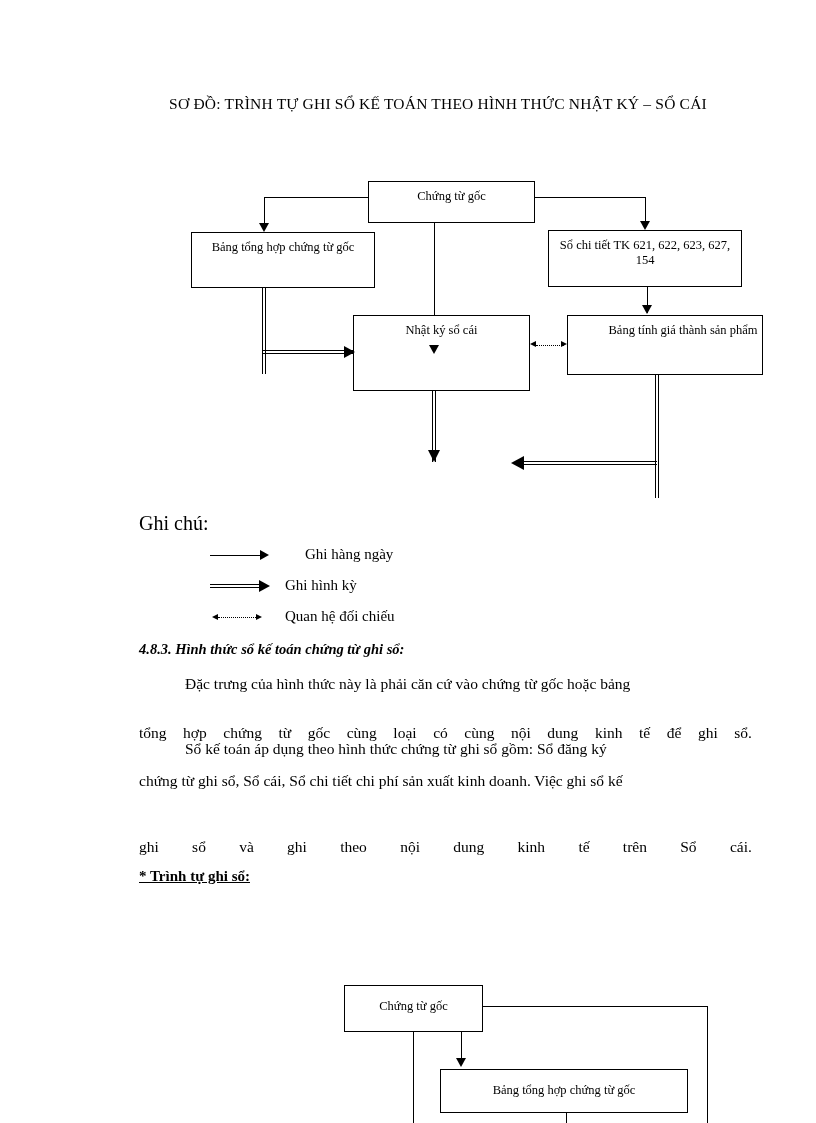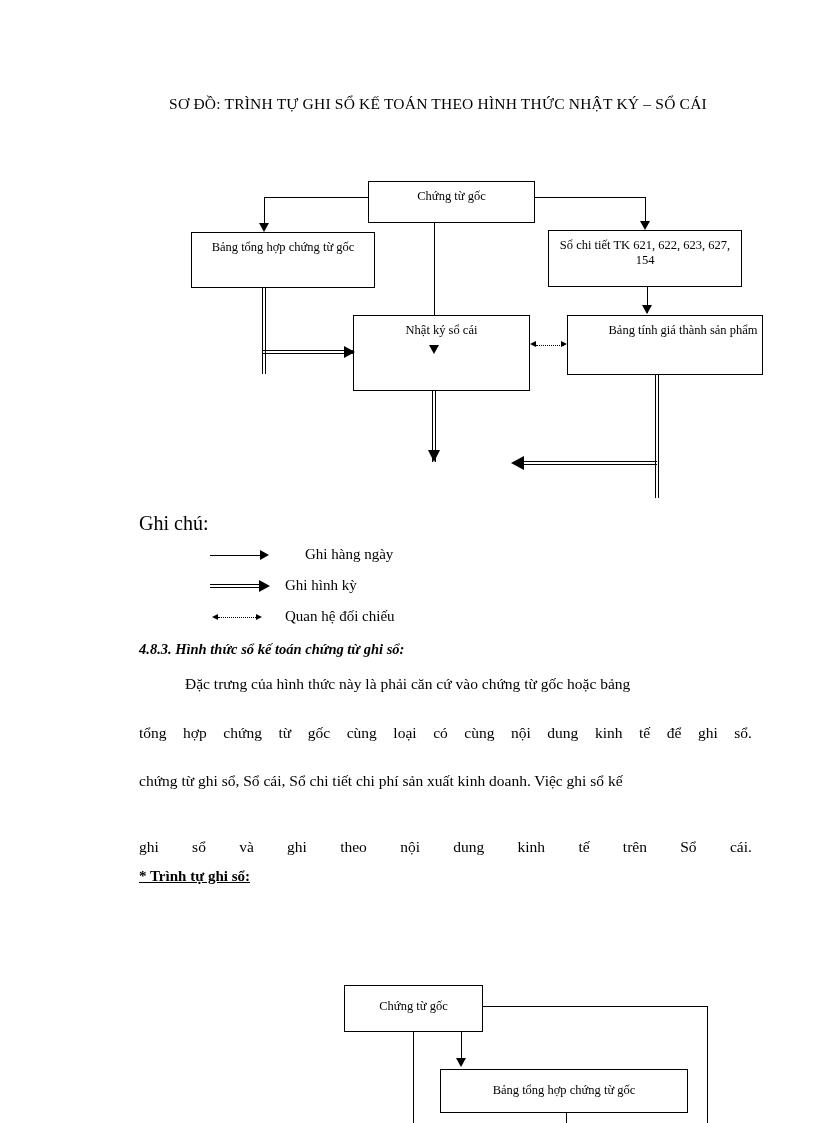--- a/index.html
+++ b/index.html
@@ -294,20 +294,21 @@
     <span>cùng</span>
     <span>nội</span>
     <span>dung</span>
     <span>kinh</span>
     <span>tế</span>
     <span>để</span>
     <span>ghi</span>
     <span>sổ.</span>
   </div>
 
+  <div class="para-line" style="left:185px; top:740px;">Sổ kế toán áp dụng theo hình thức chứng từ ghi sổ gồm: Sổ đăng ký</div>
 
   <div class="para-line" style="left:139px; top:772px;">chứng từ ghi sổ, Sổ cái, Sổ chi tiết chi phí sản xuất kinh doanh. Việc ghi sổ kế</div>
 
 
   <div class="para-just" style="left:139px; top:838px; width:613px;">
     <span>ghi</span>
     <span>sổ</span>
     <span>và</span>
     <span>ghi</span>
     <span>theo</span>

